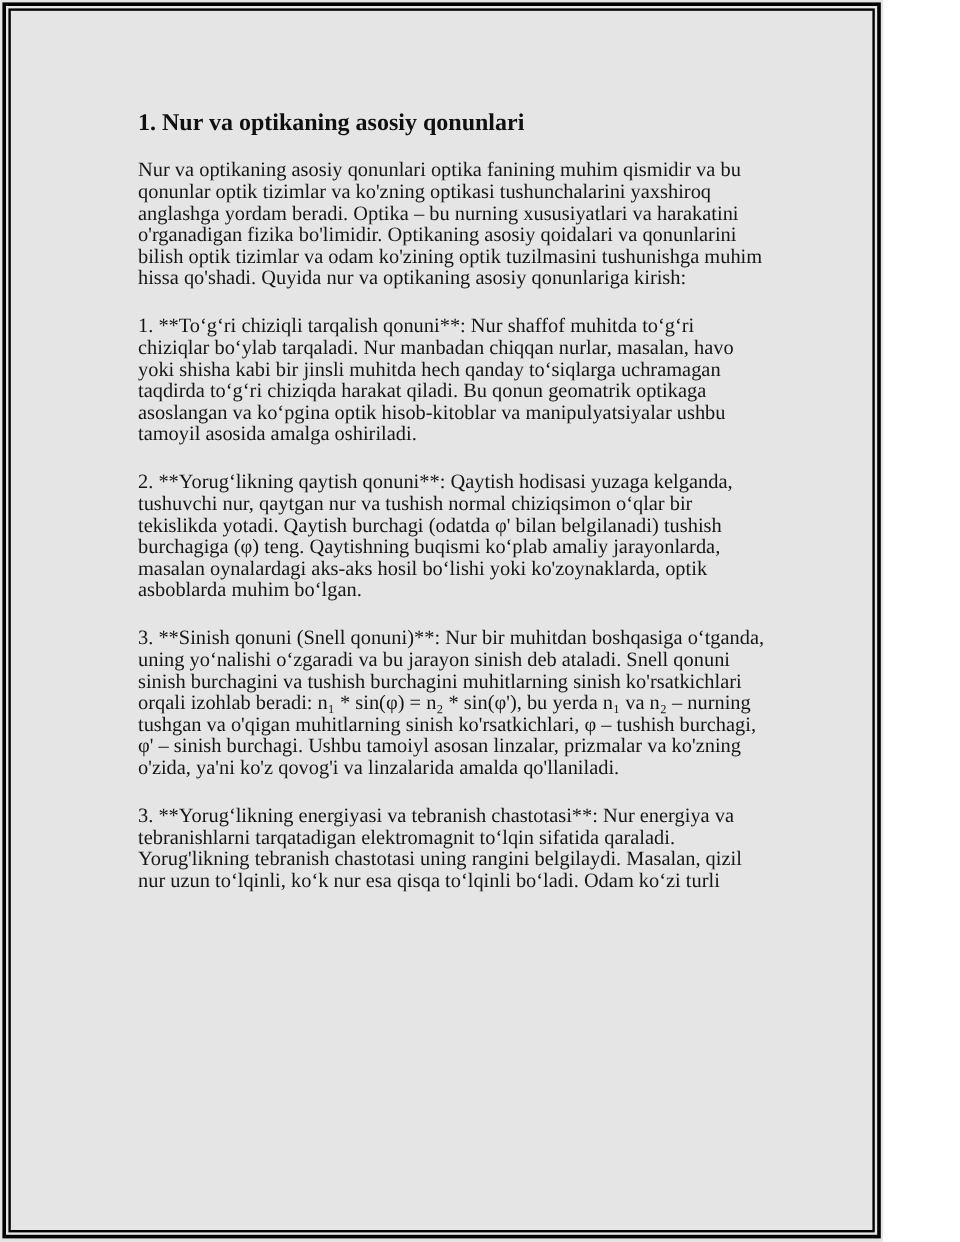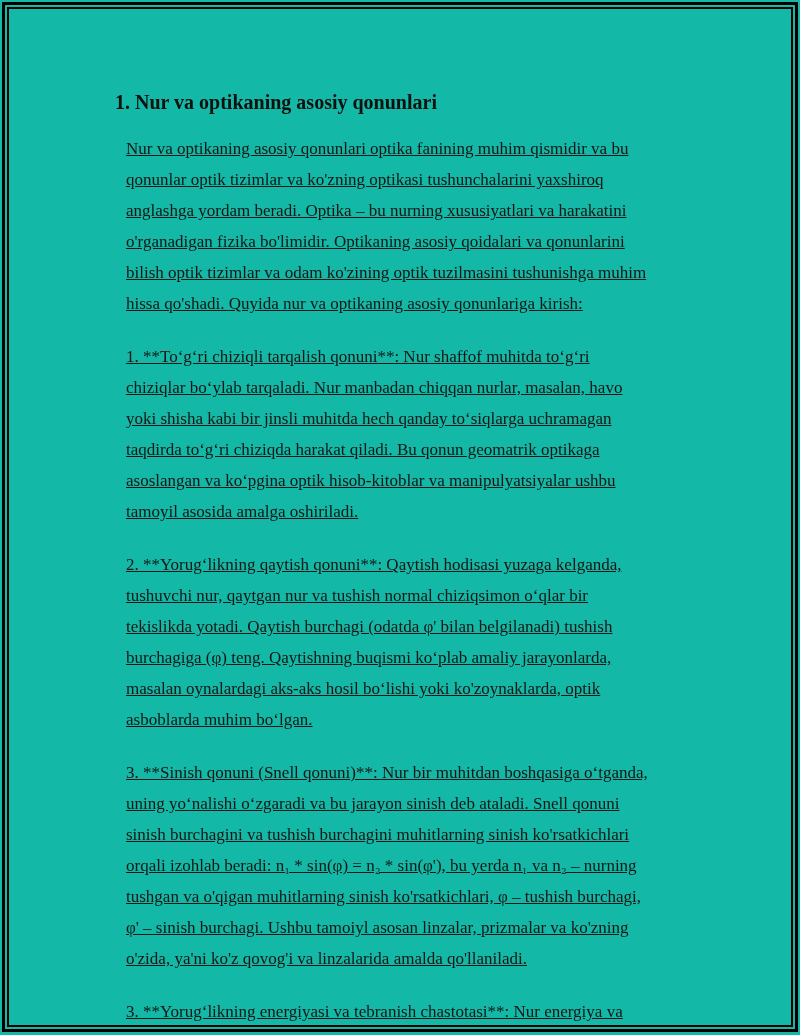--- a/index.html
+++ b/index.html
@@ -2,23 +2,23 @@
 <html><head>
   <meta charset="utf-8">
   <style>
     html, body {
       margin: 0;
       padding: 0;
       background: #ffffff;
     }
     .page {
       position: relative;
-      width: 800px;
+      width: 736px;
       height: 1035px;
-      background: #14b8a6;
+      background: #e5e5e5;
       overflow: hidden;
       font-family: "Liberation Serif", "DejaVu Serif", serif;
     }
     .frame-outer {
       position: absolute;
       top: 2px; left: 2px; right: 2px; bottom: 3px;
       border: 3px solid #000000;
       pointer-events: none;
     }
     .frame-inner {
@@ -35,26 +35,25 @@
     }
     .doc-heading {
       margin: 0 0 18px 0;
       font-size: 20px;
       line-height: 26px;
       font-weight: bold;
       color: #101010;
       white-space: pre-line;
     }
     .doc-para {
-      margin: 0 0 22px 11px;
+      margin: 0 0 22px 0;
       font-size: 17px;
-      line-height: 31px;
+      line-height: 18px;
       color: #161616;
       white-space: pre-line;
-      text-decoration: underline;
     }
   </style>
 </head>
 <body>
 
 <div class="page">
   <div class="frame-outer"></div>
   <div class="frame-inner"></div>
   <div class="content">
     <h1 class="doc-heading">1. Nur va optikaning asosiy qonunlari</h1>

